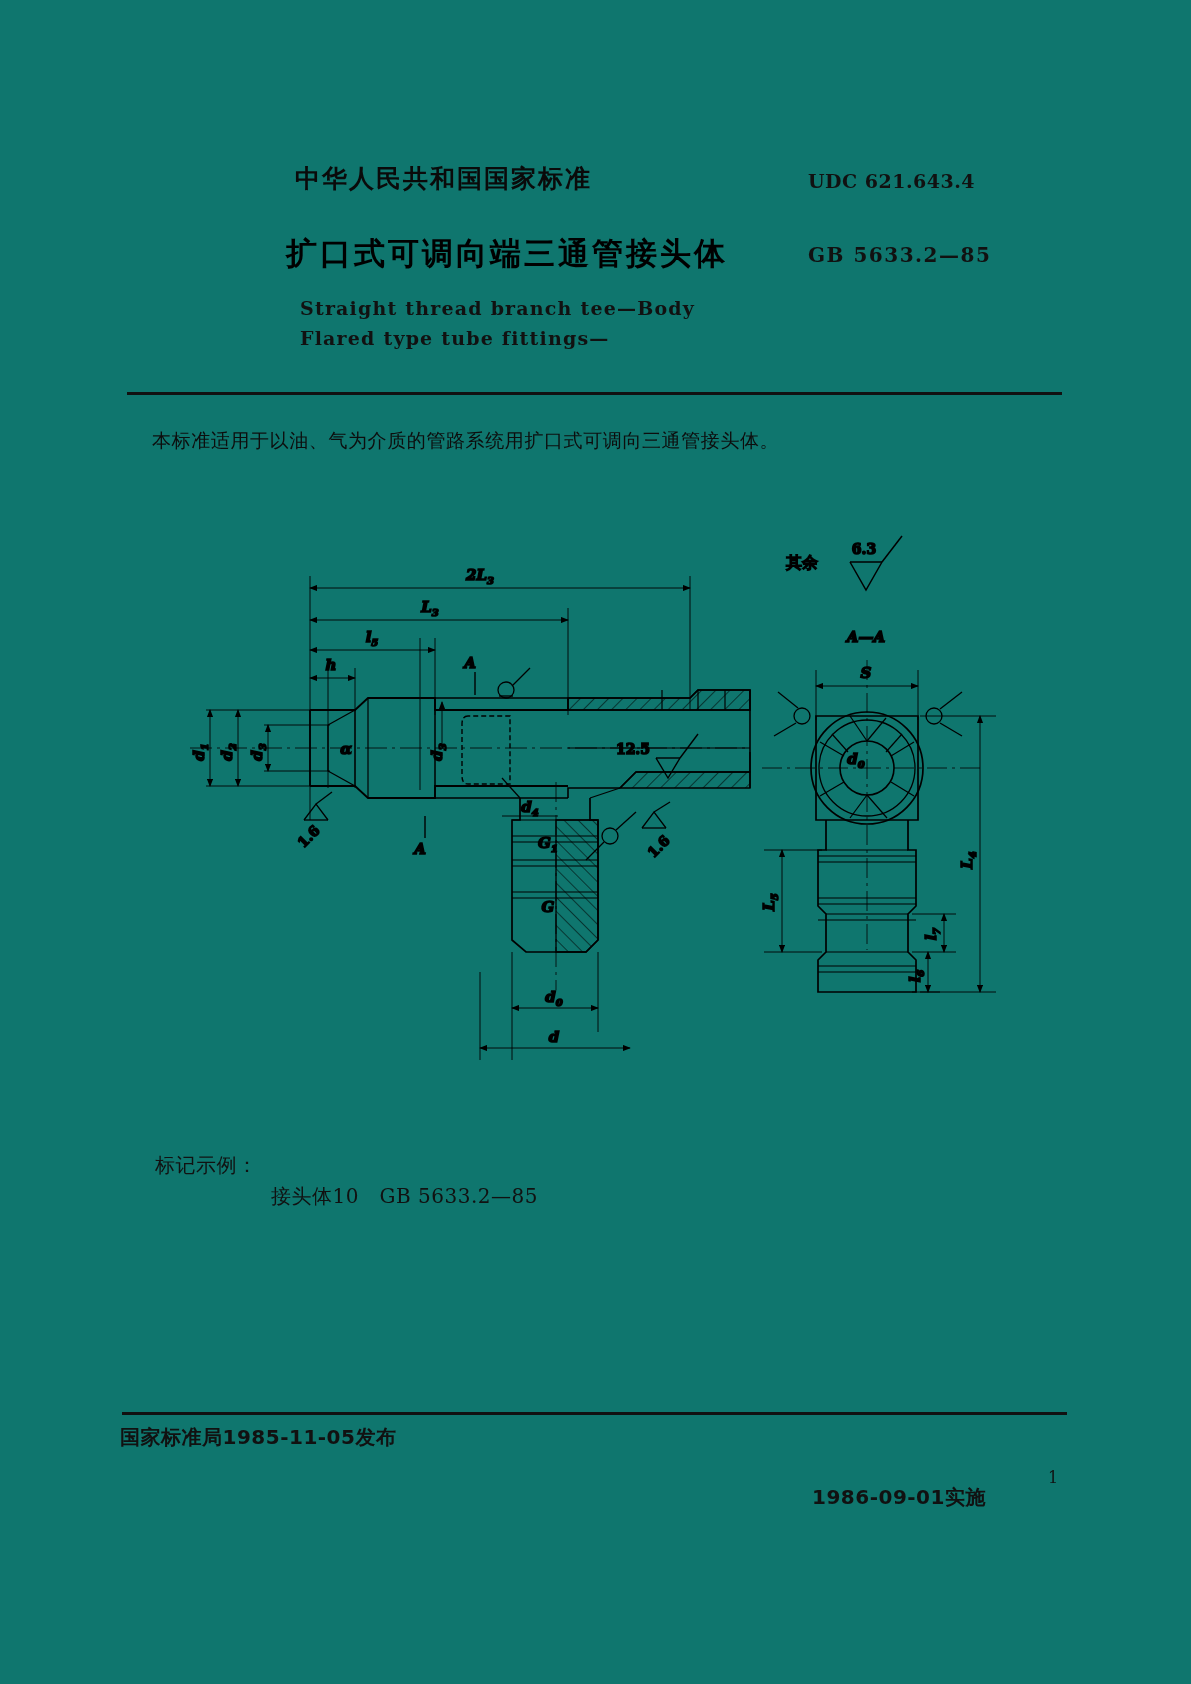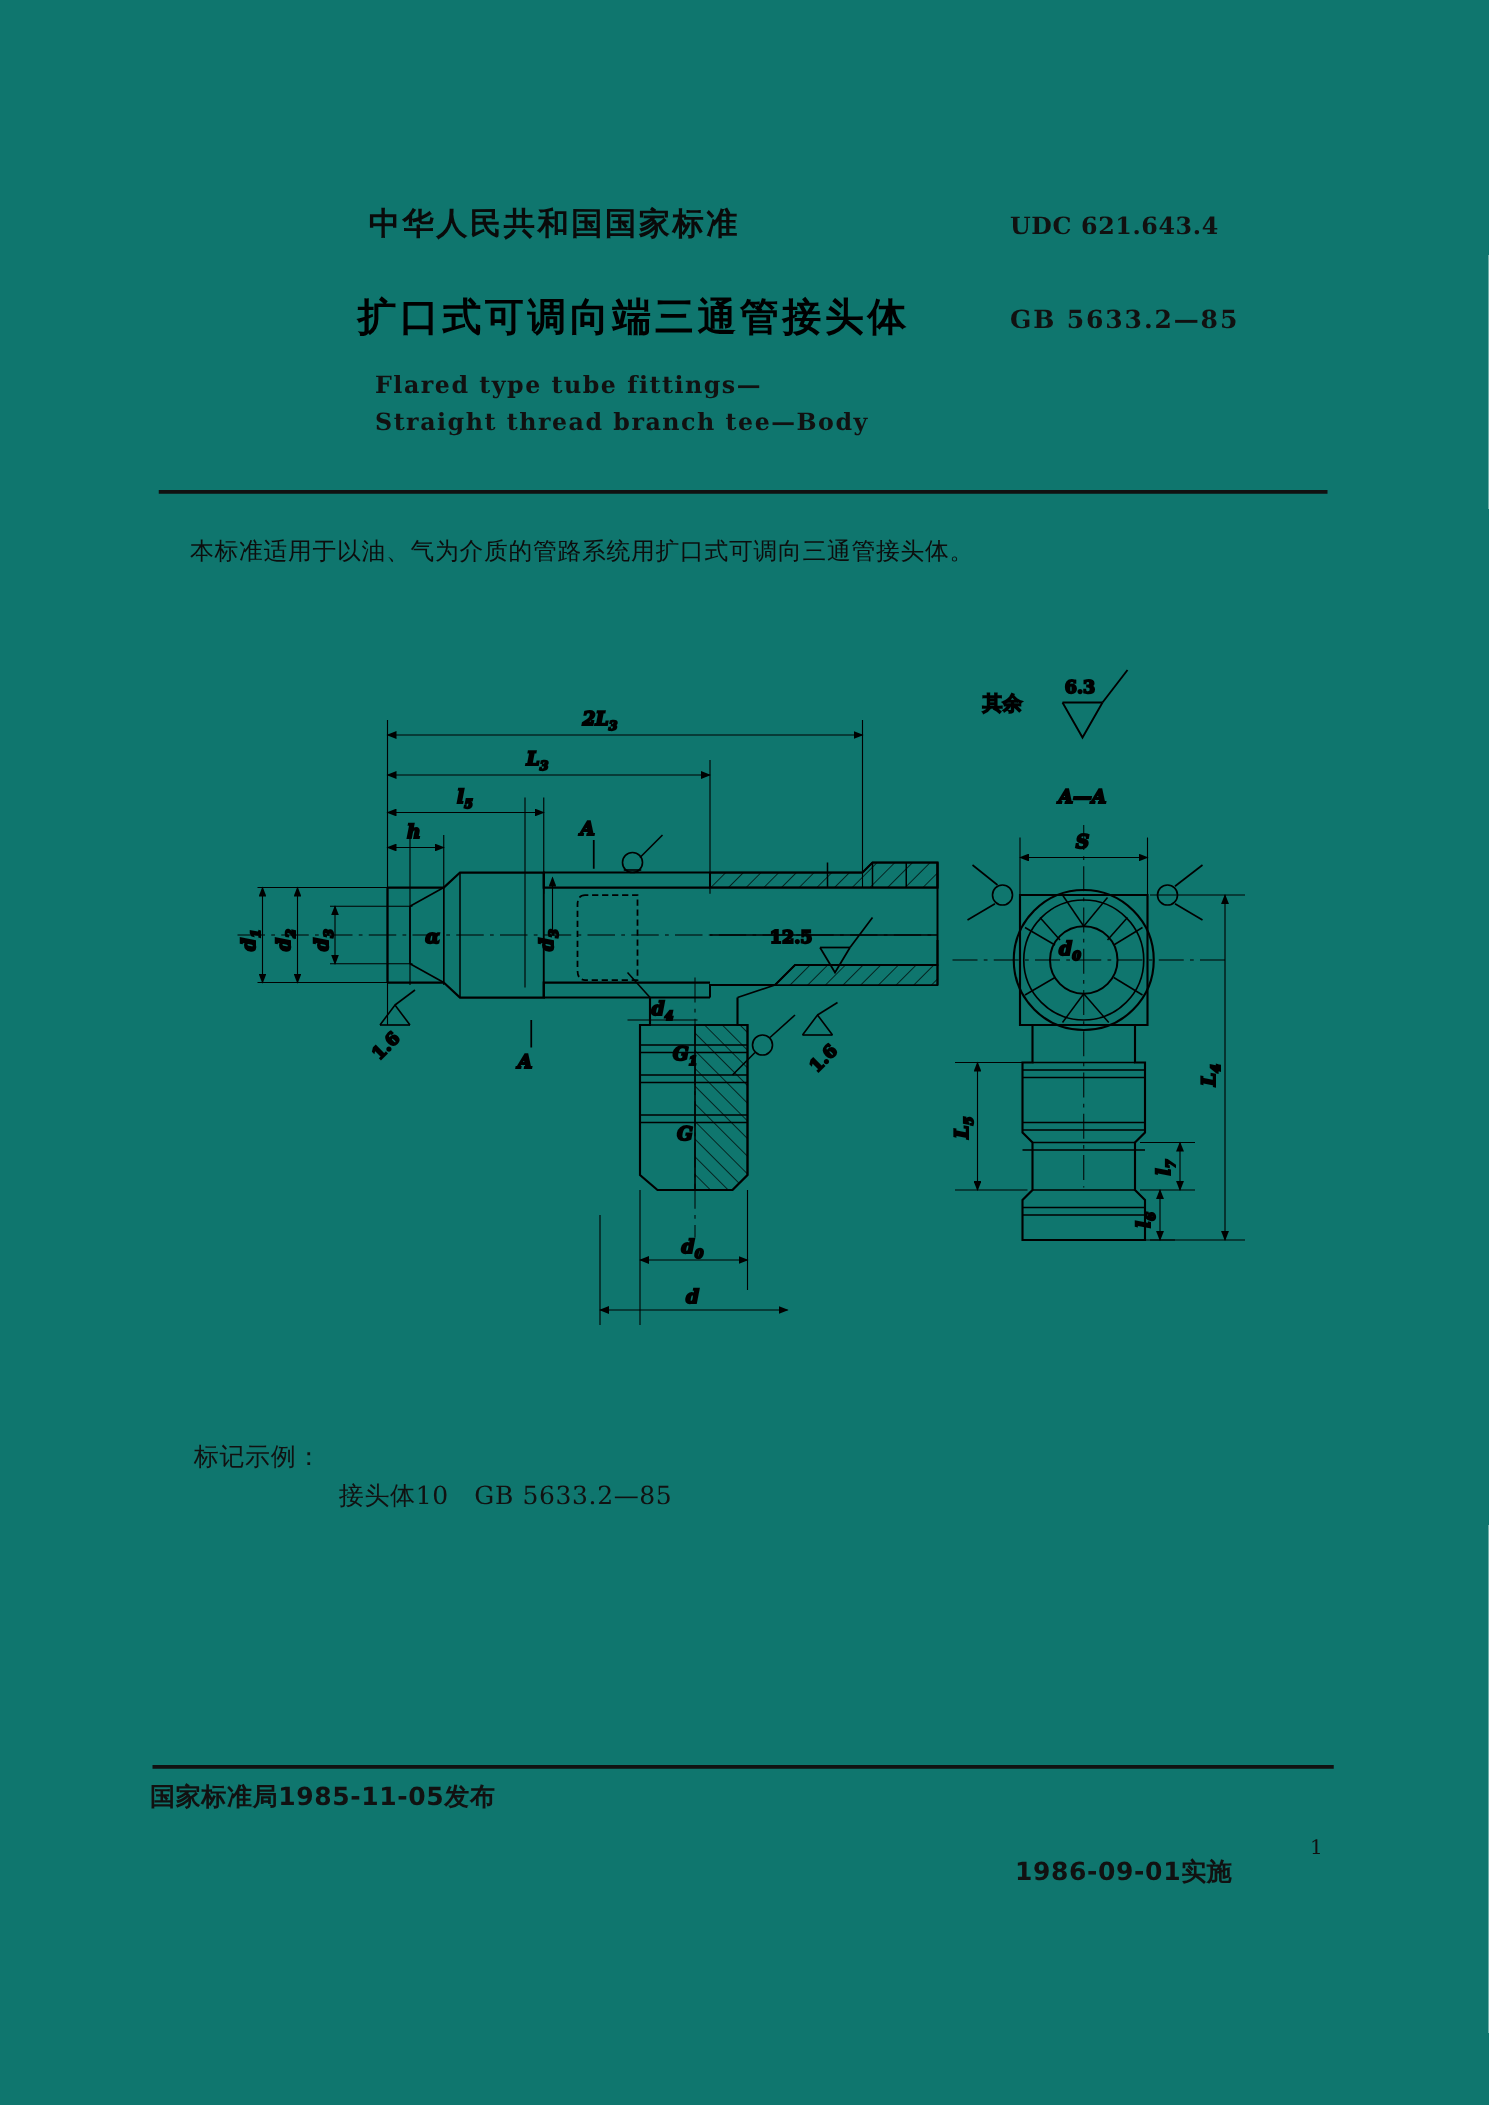--- a/index.html
+++ b/index.html
@@ -162,22 +162,22 @@
 <body>
 
 <div id="page">
 
   <div class="hdr-zone">
     <div class="hdr-cn-label">中华人民共和国国家标准</div>
     <div class="hdr-udc">UDC 621.643.4</div>
     <div class="hdr-title-cn">扩口式可调向端三通管接头体</div>
     <div class="hdr-stdno">GB 5633.2—85</div>
     <div class="hdr-title-en">
+      <div>Straight thread branch tee—Body</div>
       <div>Flared type tube fittings—</div>
-      <div>Straight thread branch tee—Body</div>
     </div>
   </div>
 
   <div class="rule-top"></div>
 
   <div class="scope-text">本标准适用于以油、气为介质的管路系统用扩口式可调向三通管接头体。</div>
 
   <div id="drawing">
     <svg width="900" height="600" viewBox="0 0 900 600" xmlns="http://www.w3.org/2000/svg">
       <defs>

